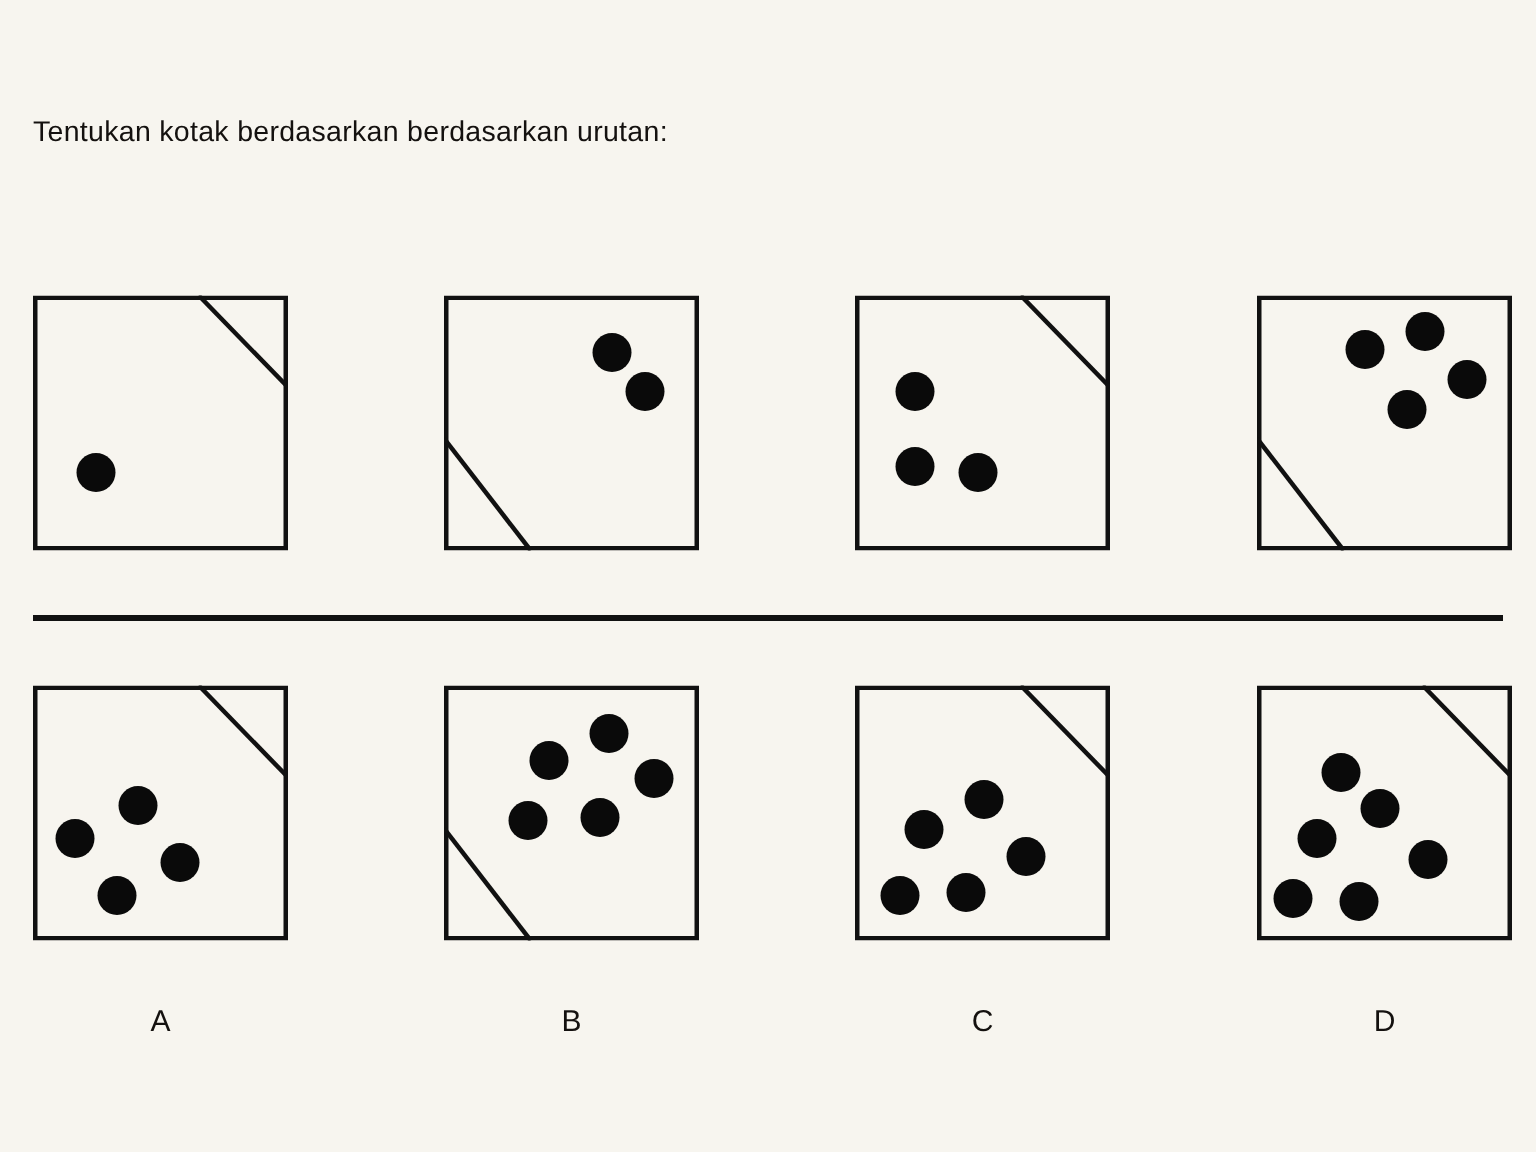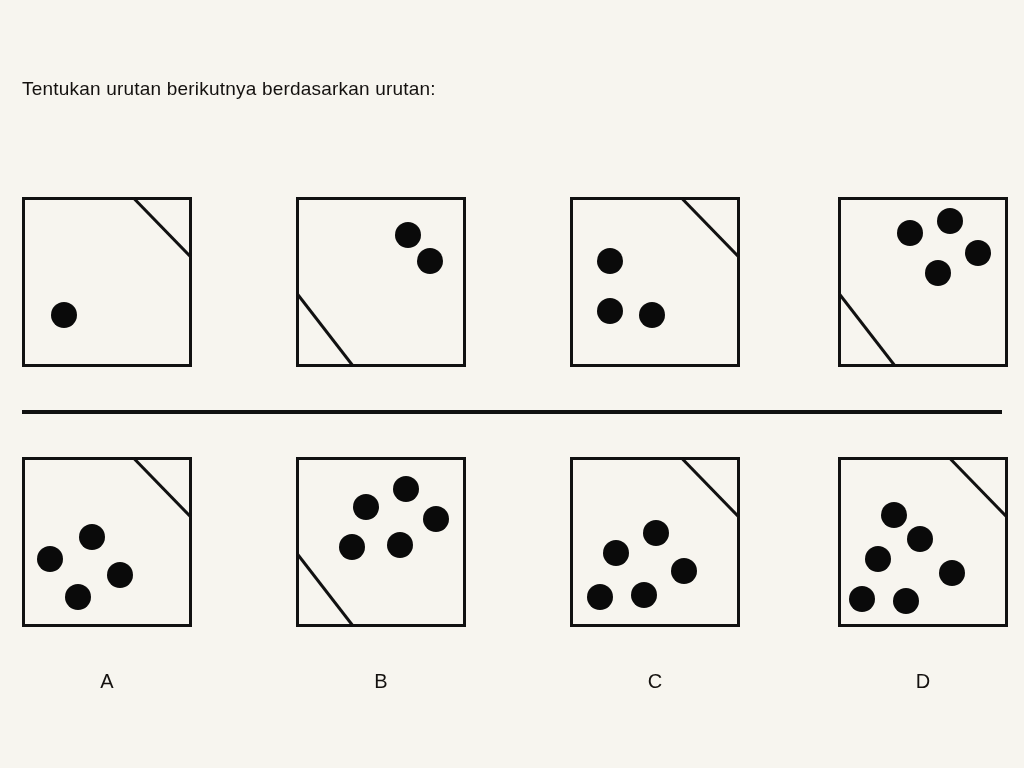--- a/index.html
+++ b/index.html
@@ -54,21 +54,21 @@
     top: 670px;
     width: 60px;
     text-align: center;
     font-size: 20px;
     color: #14110f;
   }
 </style>
 </head>
 <body>
 
-<div class="prompt">Tentukan urutan berikutnya berdasarkan urutan:</div>
+<div class="prompt">Tentukan kotak berdasarkan berdasarkan urutan:</div>
 
 <div class="row row-sequence">
     <div class="cell" style="left: 22px; top: 0px;">
       <svg width="170" height="170" viewBox="0 0 170 170">
         <rect x="1.5" y="1.5" width="167" height="167" fill="none" stroke="#111111" stroke-width="3"></rect>
         <path d="M 110.5 0 L 170 61.199999999999996" stroke="#111111" stroke-width="3" fill="none"></path>
         <circle cx="42" cy="118" r="13" fill="#0a0a0a"></circle>
       </svg>
     </div>
     <div class="cell" style="left: 296px; top: 0px;">

